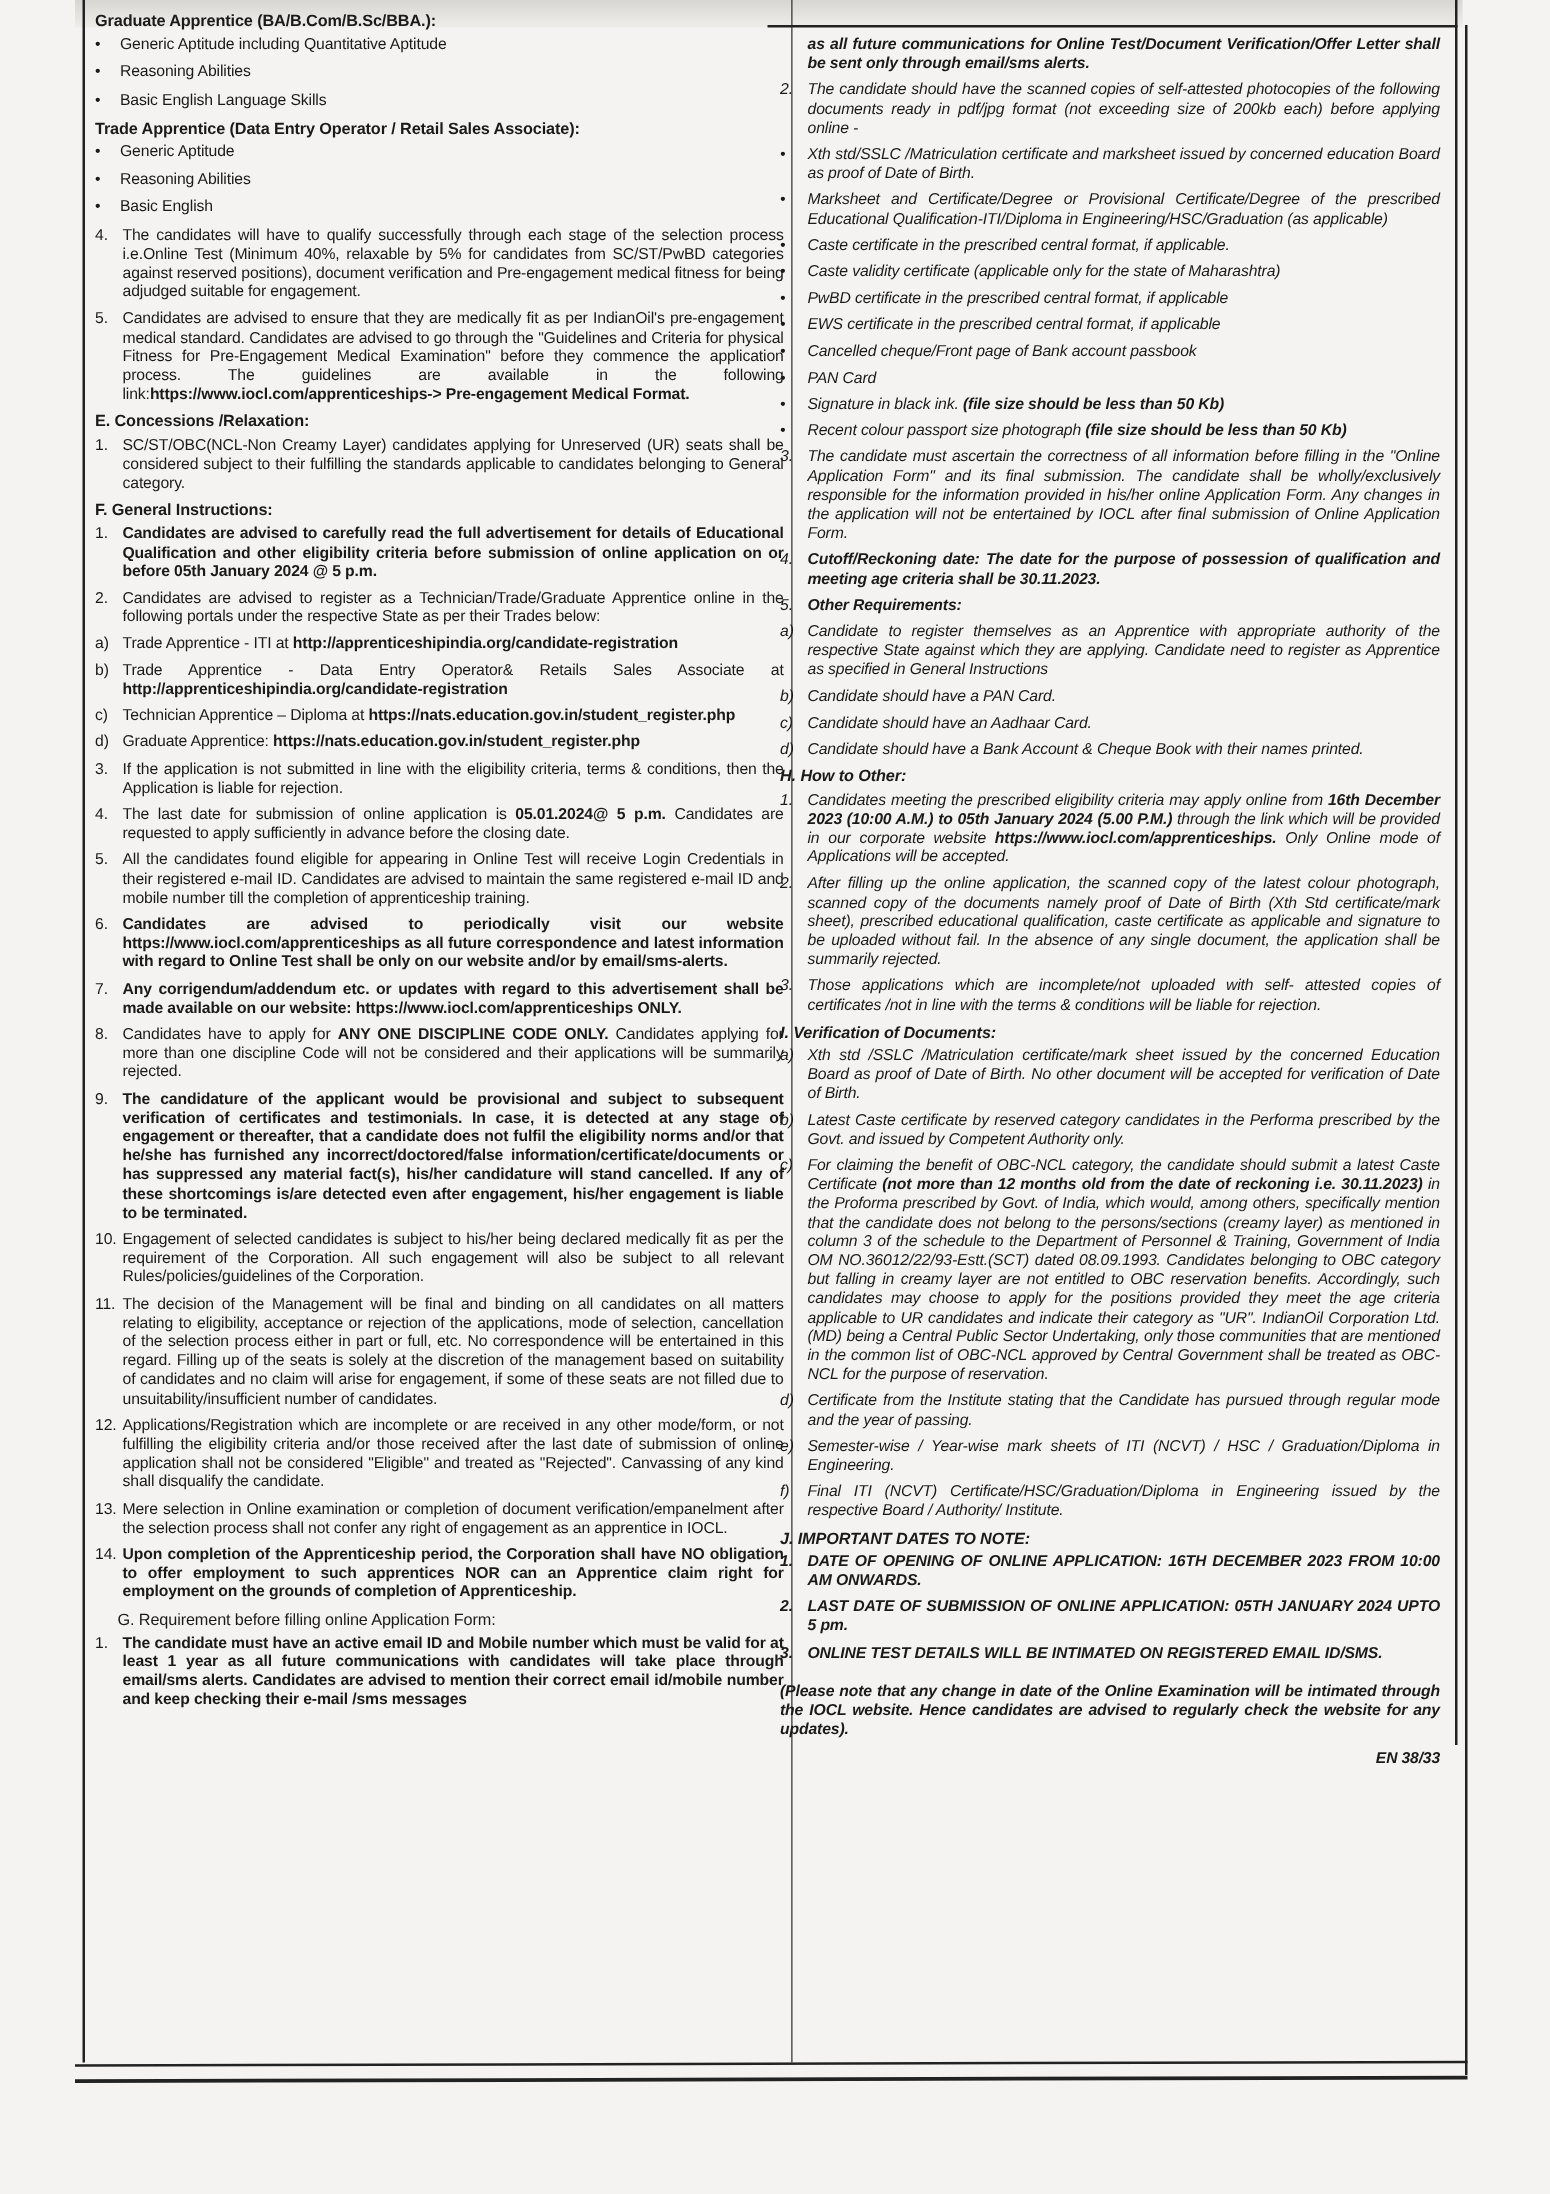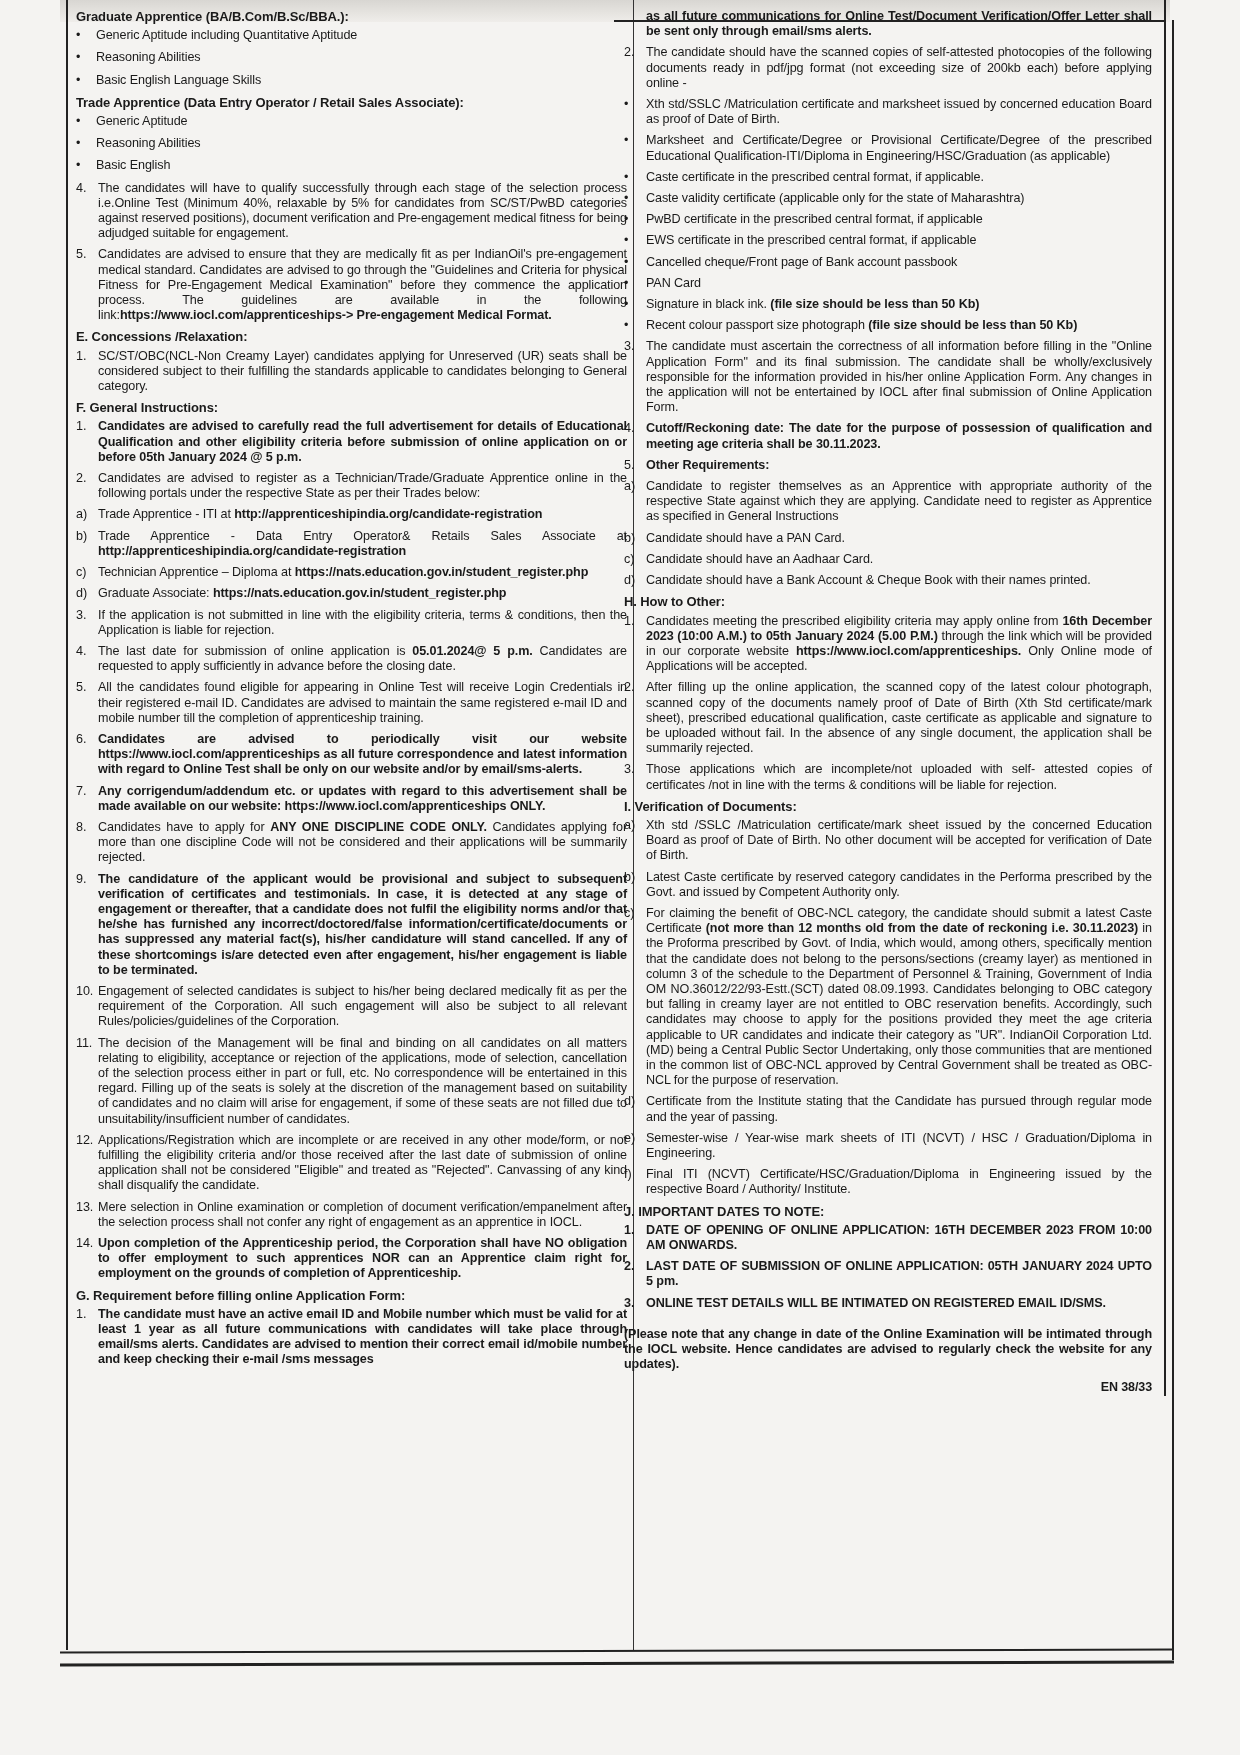--- a/index.html
+++ b/index.html
@@ -23,22 +23,23 @@
     letter-spacing: -0.1px;
   }
   .col-left {
     left: 0; width: 568px; height: 1650px;
     border-left: 2px solid #222;
     border-right: 1px solid #333;
     padding: 6px 6px 0 8px; box-sizing: border-box;
   }
   .col-right {
     left: 548px; width: 552px; height: 1396px;
-    padding: 9px 12px 0 10px; box-sizing: border-box;
+    padding: 28px 12px 0 10px; box-sizing: border-box;
     border-right: 2px solid #222;
+    font-style: italic;
   }
   .col-right::before {
     content: ""; position: absolute; left: 0; right: -2px; top: 20px;
     border-top: 2px solid #222;
   }
   .outer-right {
     position: absolute; left: 1172px; top: 20px; width: 0; height: 1640px;
     border-left: 2px solid #222;
   }
   .bottom-rule {
@@ -126,21 +127,21 @@
     <div class="item">
         <span class="n">b)</span>
         <span class="t"><span>Trade Apprentice - Data Entry Operator&amp; Retails Sales Associate at </span><span class="b">http://apprenticeshipindia.org/candidate-registration</span></span>
       </div>
     <div class="item">
         <span class="n">c)</span>
         <span class="t"><span>Technician Apprentice – Diploma at </span><span class="b">https://nats.education.gov.in/student_register.php</span></span>
       </div>
     <div class="item">
         <span class="n">d)</span>
-        <span class="t"><span>Graduate Associate: </span><span class="b">https://nats.education.gov.in/student_register.php</span></span>
+        <span class="t"><span>Graduate Apprentice: </span><span class="b">https://nats.education.gov.in/student_register.php</span></span>
       </div>
 
     <div class="item">
         <span class="n">3.</span>
         <span class="t">If the application is not submitted in line with the eligibility criteria, terms &amp; conditions, then the Application is liable for rejection.</span>
       </div>
     <div class="item">
         <span class="n">4.</span>
         <span class="t"><span>The last date for submission of online application is </span><span class="b">05.01.2024@ 5 p.m.</span><span> Candidates are requested to apply sufficiently in advance before the closing date.</span></span>
       </div>
@@ -178,21 +179,21 @@
       </div>
     <div class="item">
         <span class="n">13.</span>
         <span class="t">Mere selection in Online examination or completion of document verification/empanelment after the selection process shall not confer any right of engagement as an apprentice in IOCL.</span>
       </div>
     <div class="item">
         <span class="n">14.</span>
         <span class="t b">Upon completion of the Apprenticeship period, the Corporation shall have NO obligation to offer employment to such apprentices NOR can an Apprentice claim right for employment on the grounds of completion of Apprenticeship.</span>
       </div>
 
-    <div class="h" style="font-weight:bold;">G. Requirement before filling online Application Form:</div>
+    <div class="h" style="font-weight:normal;margin-left:18px;">G. Requirement before filling online Application Form:</div>
     <div class="item">
         <span class="n">1.</span>
         <span class="t b">The candidate must have an active email ID and Mobile number which must be valid for at least 1 year as all future communications with candidates will take place through email/sms alerts. Candidates are advised to mention their correct email id/mobile number and keep checking their e-mail /sms messages</span>
       </div>
   </div>
 
   <div class="col col-right">
     <div class="right-bul">
         <span class="m"></span>
         <span class="b">as all future communications for Online Test/Document Verification/Offer Letter shall be sent only through email/sms alerts.</span>

